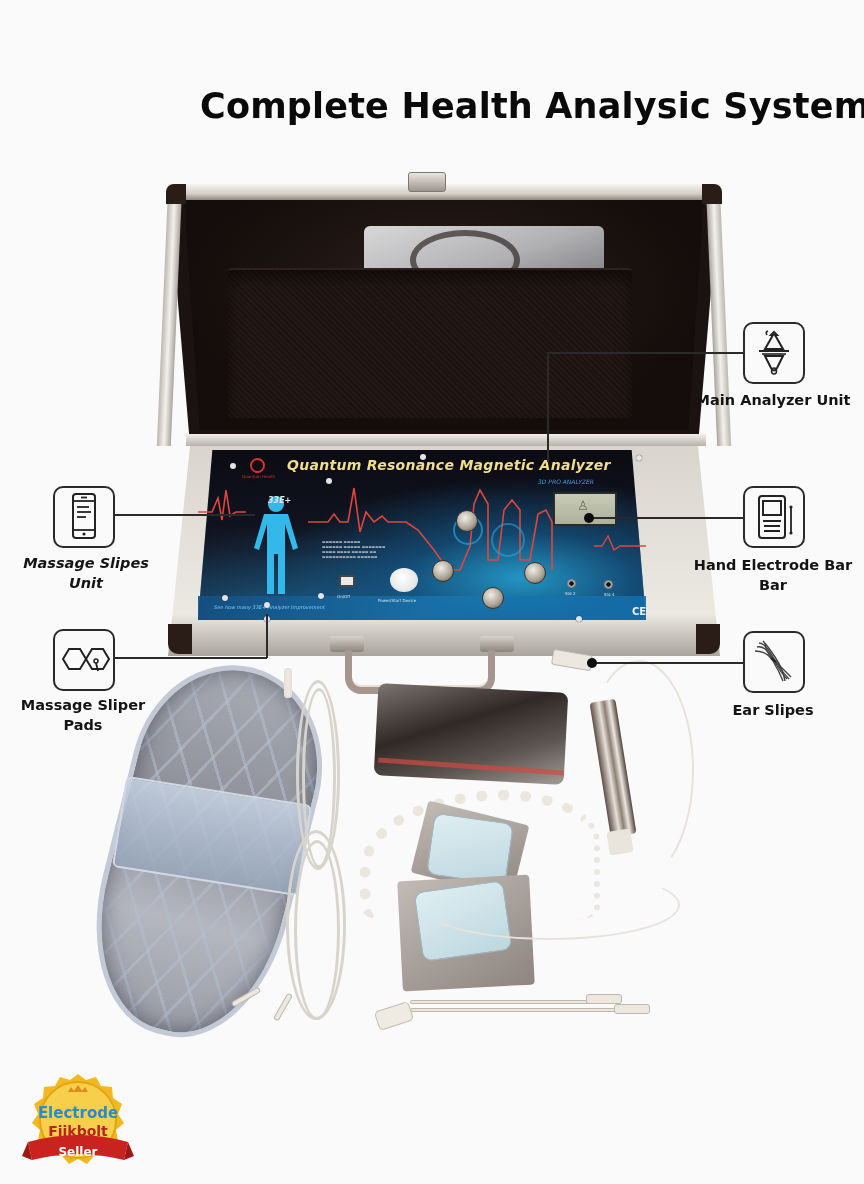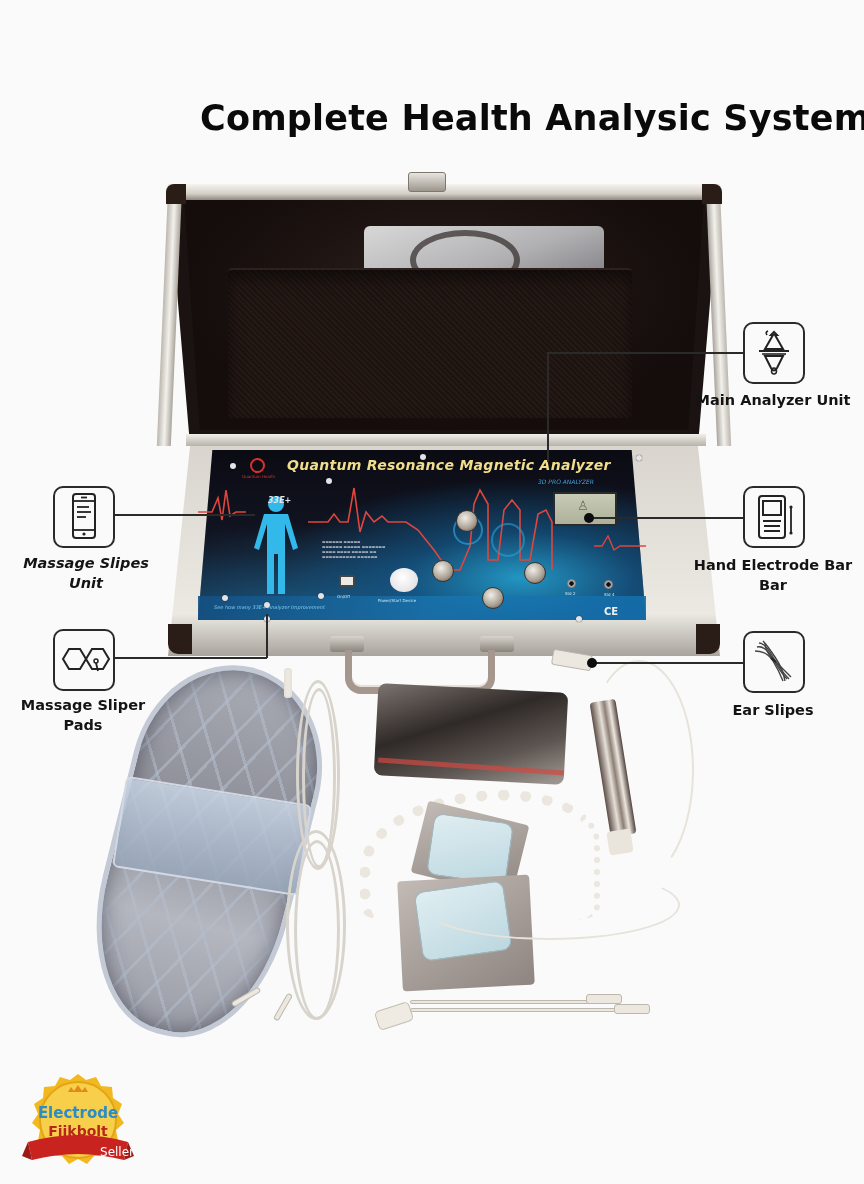--- a/index.html
+++ b/index.html
@@ -1,20 +1,20 @@
 <!DOCTYPE html>
 <html><head>
 <meta charset="utf-8">
 <style>
   * { box-sizing: border-box; margin: 0; padding: 0; }
   html, body { width: 864px; height: 1184px; background: #fafafa; overflow: hidden; }
   body { position: relative; font-family: "DejaVu Sans", "Liberation Sans", sans-serif; color: #111; }
 
   .title {
-    position: absolute; left: 200px; top: 98px; width: 640px;
+    position: absolute; left: 200px; top: 86px; width: 640px;
     font-family: "DejaVu Sans", sans-serif; font-weight: bold; font-size: 35px;
     letter-spacing: 0.2px; color: #0a0a0a; white-space: nowrap;
   }
   .lid-frame {
     position: absolute; left: 168px; top: 184px; width: 552px; height: 262px;
     clip-path: polygon(0 0, 100% 0, 96% 100%, 4% 100%);
     background: linear-gradient(180deg, #e8e5df 0, #f4f2ee 3%, #b9b5ae 5%, #1a1311 5.2%);
   }
   .lid-inner {
     position: absolute; left: 184px; top: 200px; width: 520px; height: 230px;
@@ -106,21 +106,21 @@
     position: absolute; left: 553px; top: 492px; width: 64px; height: 34px;
     background: linear-gradient(180deg,#c8cbb5,#aeb19a); border: 2px solid #2a2a2a;
   }
   .lcd-figure { position: absolute; left: 577px; top: 498px; font-size: 13px; color: #6c6e5f; }
   .panel-text {
     position: absolute; font-size: 3.6px; line-height: 5px; color: #c7c9d4; white-space: pre;
   }
   .panel-foot {
     position: absolute; left: 214px; top: 604px; font-size: 5px; font-style: italic; color: #7ec7f0; white-space: nowrap;
   }
-  .ce-mark { position: absolute; left: 604px; top: 606px; font-size: 10px; color: #f0f0f0; font-weight: bold; }
+  .ce-mark { position: absolute; left: 632px; top: 606px; font-size: 10px; color: #f0f0f0; font-weight: bold; }
   .port-label { position: absolute; font-size: 4px; color: #cfe6f2; white-space: nowrap; }
   .dot { position: absolute; width: 6px; height: 6px; border-radius: 50%; background: #e4e4e8; box-shadow: 0 0 1px #000; }
   .knob {
     position: absolute; width: 22px; height: 22px; border-radius: 50%;
     background: radial-gradient(circle at 40% 35%, #f1eee7, #a89f92 60%, #534a40);
     border: 1px solid #3a322b;
   }
   .white-btn {
     position: absolute; left: 390px; top: 568px; width: 28px; height: 24px; border-radius: 50%;
     background: radial-gradient(circle at 45% 40%, #ffffff, #d9d9dc);
@@ -205,22 +205,22 @@
   .badge { position: absolute; left: 22px; top: 1072px; width: 112px; height: 108px; }
   .badge-text-brand {
     position: absolute; left: 22px; top: 1104px; width: 112px; text-align: center;
     font-size: 15px; font-weight: bold; color: #2a8cc9;
   }
   .badge-text-trusted {
     position: absolute; left: 22px; top: 1123px; width: 112px; text-align: center;
     font-size: 14px; font-weight: bold; color: #b8241e;
   }
   .badge-text-seller {
-    position: absolute; left: 22px; top: 1145px; width: 112px; text-align: right;
-    font-size: 12px; font-weight: normal; color: #fff;
+    position: absolute; left: 22px; top: 1145px; width: 112px; text-align: center;
+    font-size: 12px; font-weight: bold; color: #fff;
   }
 </style>
 </head>
 <body>
 
 <h1 class="title">Complete Health Analysic System</h1>
 
 <div>
   <div class="lid-frame"></div>
   <div class="lid-inner"></div>

